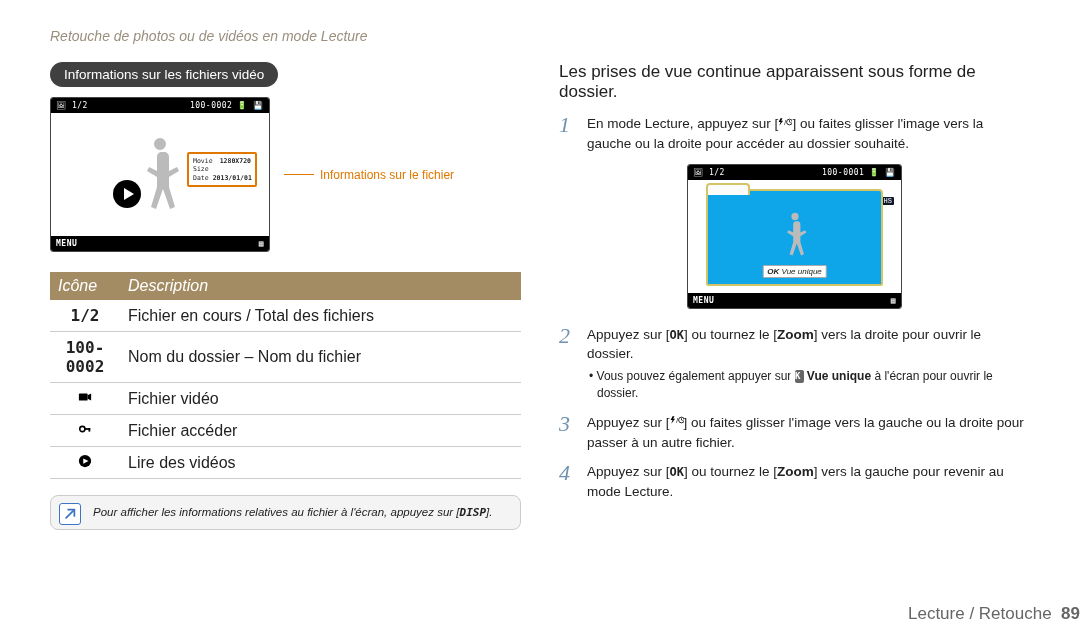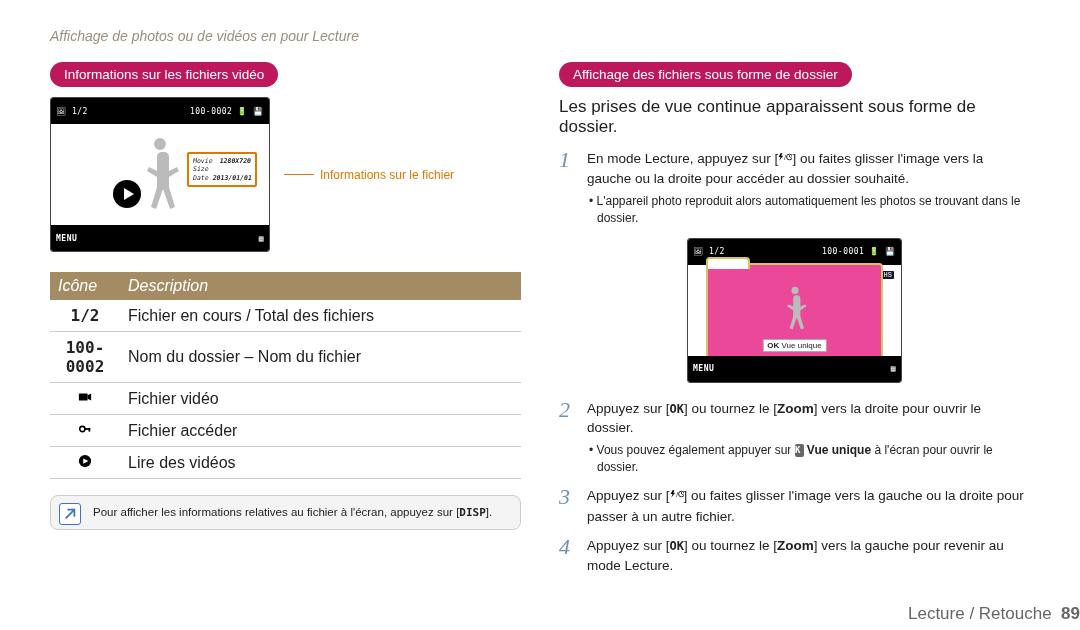--- a/index.html
+++ b/index.html
@@ -19,21 +19,21 @@
         margin-bottom: 18px;
     }
     .columns {
         display: flex;
         gap: 38px;
     }
     .col {
         flex: 1;
     }
     .pill-heading {
-        background: #be185d;
+        background: #404040;
         color: #fff;
         border-radius: 14px;
         padding: 5px 14px;
         font-size: 13.5px;
         display: inline-block;
         font-weight: 500;
         margin-bottom: 10px;
     }
     .video-row {
         display:flex;
@@ -51,21 +51,21 @@
         background: #fff;
     }
     .camera-lcd.small { width:215px; height:145px; }
     .lcd-top, .lcd-bottom {
         position:absolute;
         left:0; right:0;
         background:#000;
         color:#fff;
         font-size:8px;
         font-family: monospace;
-        height:26px;
+        height:15px;
         display:flex;
         align-items:center;
         padding:4px 5px;
         letter-spacing:0.5px;
     }
     .lcd-top { top:0; justify-content:space-between; }
     .lcd-bottom { bottom:0; justify-content:space-between; font-weight:bold; }
     .lcd-body {
         position:absolute;
         top:15px; bottom:15px; left:0; right:0;
@@ -103,21 +103,21 @@
         border: 2px solid #e07800;
         border-radius:2px;
         padding:3px 4px;
         font-size:6.5px;
         font-family: monospace;
         background:#fff;
         line-height:1.3;
         text-align:left;
         width:70px;
     }
-    .info-box-hl .row{ display:flex; justify-content:space-between; gap:4px;font-style:italic;}
+    .info-box-hl .row{ display:flex; justify-content:space-between; gap:4px;}
     .ico-stack {
         position:absolute;
         right:7px;
         top:18px;
         display:flex;
         flex-direction:column;
         gap:3px;
         align-items:center;
         font-size:9px;
     }
@@ -159,20 +159,21 @@
     .small-ico { display:inline-block; vertical-align:middle; }
 
     .note-box {
         border: 1px solid #ccc;
         background: #f4f4f4;
         padding: 10px 10px 10px 42px;
         font-size: 11.5px;
         margin-top:16px;
         position:relative;
         border-radius:8px;
+        font-style:italic;
     }
     .note-box .note-icon{
         position:absolute;
         left:8px; top:7px;
         width:22px;height:22px;
         border:1.5px solid #3c74c6;
         border-radius:3px;
         display:flex;align-items:center;justify-content:center;
         color:#3c74c6;
         font-style:italic;
@@ -198,24 +199,25 @@
     }
     .step-body { font-size:13.5px; line-height:1.45; }
     .step-body .sub { font-size:12px; margin-left:10px; margin-top:4px; text-indent:-8px; }
     .step-body .sub::before{content:"• "; }
     .folder-wrap { display:flex; justify-content:center; margin:10px 0 16px; }
     .folder-shape{
         position:absolute;
         top:24px; left:18px; right:18px; bottom:22px;
         border:2px solid #d4c466;
         border-radius:4px 4px 2px 2px;
-        background:#ec4899;
+        background:#0ea5e9;
         display:flex;
         justify-content:center;
         align-items:center;
+        font-style:italic;
     }
     .folder-shape::before{
         content:"";
         position:absolute;
         top:-8px; left:-2px;
         width:40px; height:10px;
         border:2px solid #d4c466;
         border-bottom:none;
         border-radius:4px 4px 0 0;
         background:#fcfcfa;
@@ -262,21 +264,21 @@
         color:#fff;
         font-size:7px;
         font-family: Liberation Mono, monospace;
         padding:0 2px;
         border-radius:1px;
     }
 </style>
 </head>
 <body>
 
-<div class="breadcrumb">Affichage de photos ou de vidéos en pour Lecture</div>
+<div class="breadcrumb">Retouche de photos ou de vidéos en mode Lecture</div>
 
 <div class="columns">
 
   <div class="col">
     <div class="pill-heading">Informations sur les fichiers vidéo</div>
 
     <div class="video-row">
       <div class="camera-lcd">
         <div class="lcd-top">
           <span>🖼 <span>1/2</span></span>
@@ -363,33 +365,31 @@
           <svg width="14" height="14" viewBox="0 0 16 16">
             <path d="M3 13L13 3" stroke="#3c74c6" stroke-width="2"></path>
             <path d="M5 3h8v8" fill="none" stroke="#3c74c6" stroke-width="2"></path>
           </svg>
         </div>
       <span>Pour afficher les informations relatives au fichier à l'écran, appuyez sur [</span><span class="disp-box">DISP</span><span>].</span>
     </div>
   </div>
 
   <div class="col">
-    <div class="pill-heading">Affichage des fichiers sous forme de dossier</div>
     <div class="intro-line">Les prises de vue continue apparaissent sous forme de dossier.</div>
 
     <div class="step">
       <div class="step-num">1</div>
       <div class="step-body">
         <span>En mode Lecture, appuyez sur [</span><span class="small-ico"><svg viewBox="0 0 22 14">
               <path d="M4 1l-3 6h3l-2 6 6-8H5l2-4z" fill="#000"></path>
               <text x="10" y="11" font-size="10">/</text>
               <circle cx="18" cy="7" r="4.5" fill="none" stroke="#000" stroke-width="1.3"></circle>
               <path d="M18 4v3l2 1" stroke="#000" fill="none" stroke-width="1.2"></path>
             </svg></span><span>] ou faites glisser l'image vers la gauche ou la droite pour accéder au dossier souhaité.</span>
-        <div class="sub">L'appareil photo reproduit alors automatiquement les photos se trouvant dans le dossier.</div>
       </div>
     </div>
 
     <div class="folder-wrap">
       <div class="camera-lcd small">
         <div class="lcd-top">
           <span>🖼 <span>1/2</span></span>
           <span><span>100-0001</span>  🔋 💾</span>
         </div>
         <div class="hs-badge">HS</div>

